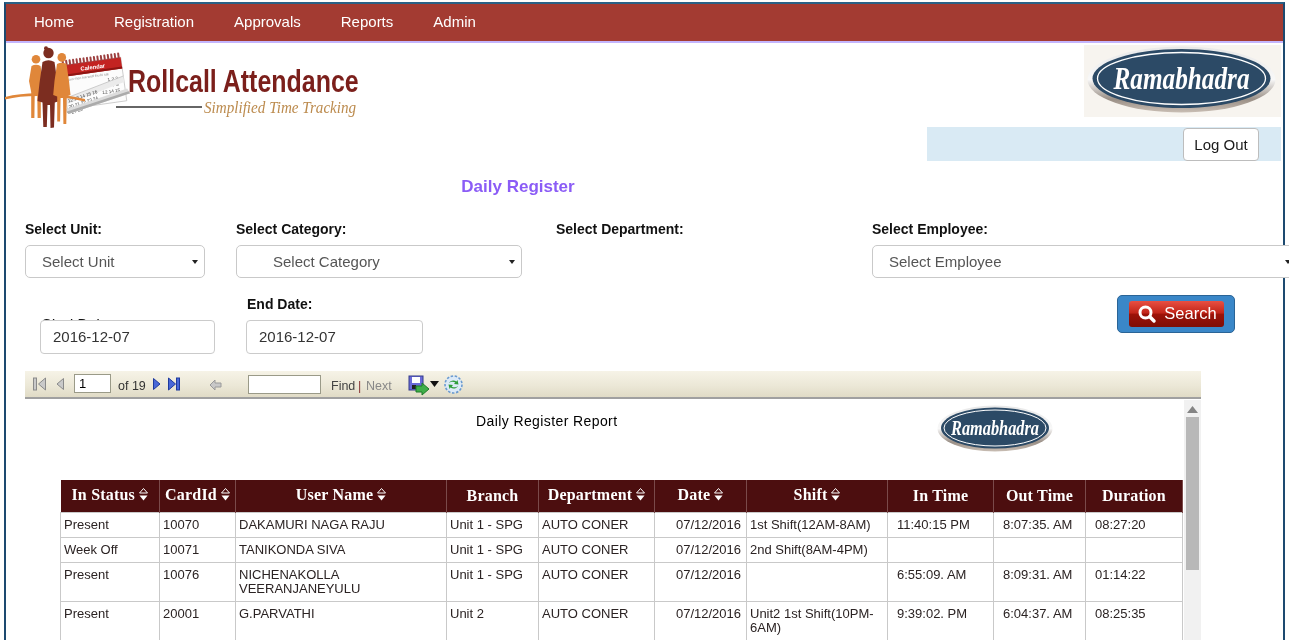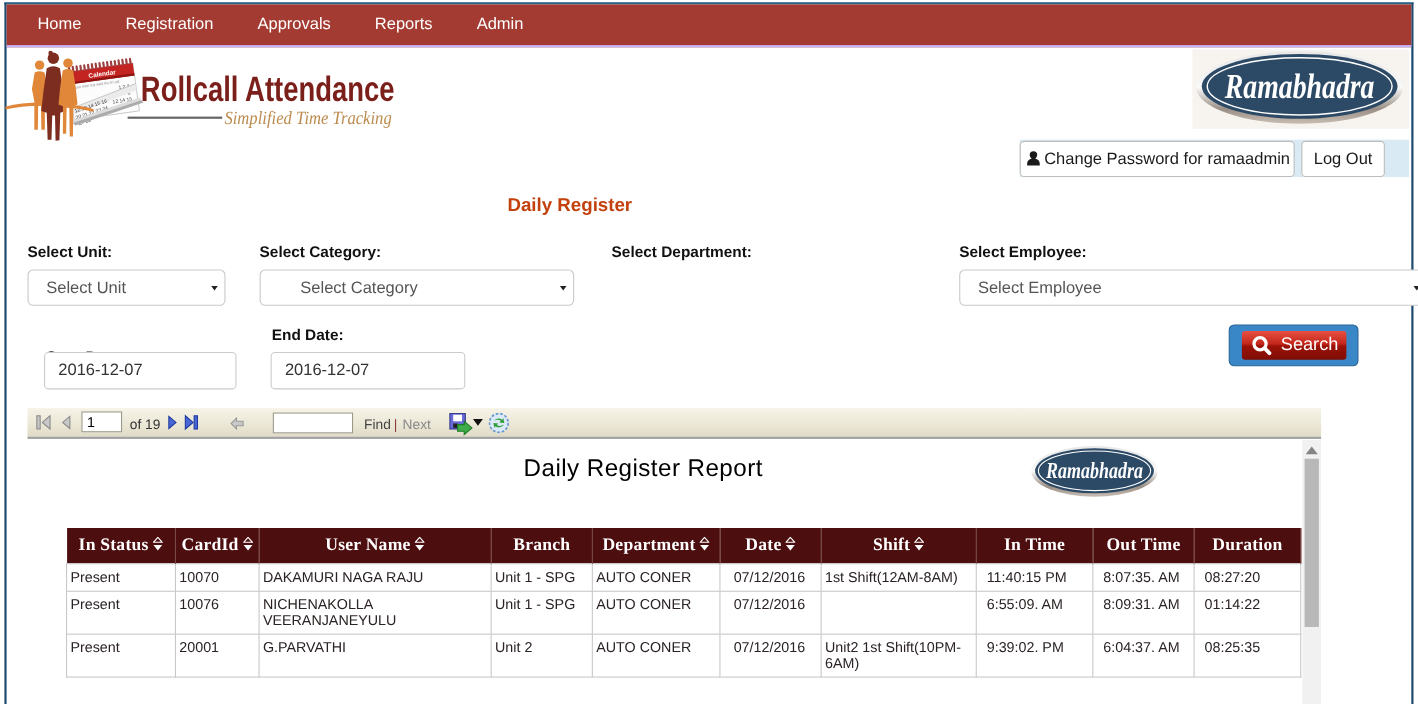--- a/index.html
+++ b/index.html
@@ -15,44 +15,44 @@
 
 #logotext { left:128px; top:65px; color:#7b1f1b; font-size:32px; line-height:1; font-weight:bold; transform:scaleX(.78); transform-origin:left top; white-space:nowrap;}
 #tagline { left:204px; top:99px; color:#bc8b4e; font-size:17px; line-height:1.1; font-style:italic; font-family:"Liberation Serif",serif; transform:scaleX(.89); transform-origin:left top; white-space:nowrap;}
 #tagline-line { left:116px; top:106px; width:86px; height:2px; background:#666; }
 
 #bluestrip { left:927px; top:127px; width:354px; height:34px; background:#d9eaf4; }
 .wbtn { position:absolute; background:#fff; border:1px solid #bdbdbd; border-radius:4px; font-size:15px; color:#1a1a1a; display:flex; align-items:center; justify-content:center; white-space:nowrap; }
 #btn-chg { left:927px; top:128px; width:250px; height:33px; }
 #btn-logout { left:1183px; top:128px; width:76px; height:33px; }
 
-#dr-title { left:0; top:177px; width:1036px; text-align:center; color:#c2410c; font-size:17px; font-weight:bold; }
+#dr-title { left:0; top:177px; width:1036px; text-align:center; color:#8b5cf6; font-size:17px; font-weight:bold; }
 
 .flabel { position:absolute; font-size:14px; font-weight:bold; color:#111; }
 .fselect { position:absolute; height:33px; background:#fff; border:1px solid #c9c9c9; border-radius:5px; color:#555; font-size:15px; line-height:31px; padding-left:16px; }
 .fselect .caret { position:absolute; right:6px; top:14px; width:0; height:0; border-left:3.5px solid transparent; border-right:3.5px solid transparent; border-top:4.5px solid #222; }
 .finput { position:absolute; height:34px; background:#fff; border:1px solid #cbcbcb; border-radius:4px; color:#333; font-size:15px; line-height:32px; padding-left:12px; }
 
 #search { left:1117px; top:295px; width:118px; height:38px; background:#3a87c8; border:1px solid #2a6496; border-radius:5px; }
 #search-inner { position:absolute; left:11px; top:5px; width:95px; height:26px; border-radius:3px; background:linear-gradient(#e85043, #c3261a 45%, #9c1208 52%, #7e0d05); color:#fff; font-size:16.5px; text-align:center; line-height:25px; padding-left:28px;}
 
 #toolbar { left:25px; top:371px; width:1176px; height:28px; background:linear-gradient(#f6f3e7, #ece8d7 55%, #e0dbc6); border-bottom:2px solid #a0a0a0; }
 .tb-input { position:absolute; height:19px; background:#fff; border:1px solid #9a9a88; font-size:13px; padding-left:4px; color:#000; }
 .tb-text { position:absolute; font-size:12.5px; color:#333; }
 
-#rpt-title { left:476px; top:413px; font-size:22px; letter-spacing:.4px; color:#000; }
+#rpt-title { left:476px; top:413px; font-size:14px; letter-spacing:.4px; color:#000; }
 
 #sb-track { left:1184px; top:400px; width:17px; height:240px; background:#f1f1f1; }
 #sb-thumb { left:1186px; top:417px; width:13px; height:153px; background:#b8b8b8; }
 
 #rpt-table { left:60px; top:480px; border-collapse:collapse; table-layout:fixed; font-size:13px; line-height:14px; color:#2b2323; }
 #rpt-table th { background:#4c0e0f; color:#fff; font-family:"Liberation Serif",serif; font-size:16px; letter-spacing:.2px; font-weight:bold; height:32px; border-right:1px solid #7a4a4a; text-align:center; white-space:nowrap; }
 #rpt-table td { border:1px solid #c9c9c9; padding:5px 5px 5px 3px; vertical-align:top; }
 #rpt-table td.t { padding-left:9px; }
-#rpt-table td.r { text-align:center; }
+#rpt-table td.r { text-align:right; }
 .sorticon { display:inline-block; vertical-align:-1px; margin-left:4px; }
 </style>
 </head>
 <body>
 <div id="page">
   <div class="abs" id="frame"></div>
   <div class="abs" id="nav">
     <ul>
         <li>Home</li>
         <li>Registration</li>
@@ -136,23 +136,20 @@
           <stop offset="1" stop-color="#c9beb4"></stop>
       </linearGradient>
     </defs>
     <ellipse cx="94.5" cy="33.5" rx="94" ry="33" fill="url(#silver)"></ellipse>
     <ellipse cx="94.5" cy="32.5" rx="89" ry="29.5" fill="#2c4a66"></ellipse>
     <ellipse cx="94.5" cy="32.5" rx="84" ry="26" fill="none" stroke="#fff" stroke-width="1.3"></ellipse>
     <text x="94.5" y="43" font-size="32" fill="#fff" text-anchor="middle" font-family="Liberation Serif" font-style="italic" font-weight="bold" textLength="136" lengthAdjust="spacingAndGlyphs">Ramabhadra</text>
   </svg>
 
   <div class="abs" id="bluestrip"></div>
-  <div class="wbtn" id="btn-chg"><svg width="17" height="17" viewBox="0 0 16 16" style="margin-right:1px">
-        <path d="M8 1.5a3.2 3.2 0 0 1 3.2 3.2c0 1.3-.8 2.5-1.8 3 2.3.6 4 2.2 4 4.3v1.5H2.6V12c0-2.1 1.7-3.7 4-4.3-1-.5-1.8-1.7-1.8-3A3.2 3.2 0 0 1 8 1.5z" fill="#1a1a1a"></path>
-      </svg>Change Password for ramaadmin</div>
   <div class="wbtn" id="btn-logout">Log Out</div>
 
   <div class="abs" id="dr-title">Daily Register</div>
 
   <div class="flabel" style="left:25px; top:221px;">Select Unit:</div>
   <div class="flabel" style="left:236px; top:221px;">Select Category:</div>
   <div class="flabel" style="left:556px; top:221px;">Select Department:</div>
   <div class="flabel" style="left:872px; top:221px;">Select Employee:</div>
   <div class="fselect" style="left:25px; top:245px; width:180px;">Select Unit<span class="caret"></span></div>
   <div class="fselect" style="left:236px; top:245px; width:286px;padding-left:36px;">Select Category<span class="caret"></span></div>
@@ -274,20 +271,32 @@
           <td>DAKAMURI NAGA RAJU</td>
           <td>Unit 1 - SPG</td>
           <td>AUTO CONER</td>
           <td class="r">07/12/2016</td>
           <td>1st Shift(12AM-8AM)</td>
           <td class="t">11:40:15 PM</td>
           <td class="t">8:07:35. AM</td>
           <td class="t">08:27:20</td>
     </tr>
     <tr>
+      <td>Week Off</td>
+          <td>10071</td>
+          <td>TANIKONDA SIVA</td>
+          <td>Unit 1 - SPG</td>
+          <td>AUTO CONER</td>
+          <td class="r">07/12/2016</td>
+          <td>2nd Shift(8AM-4PM)</td>
+          <td></td>
+          <td></td>
+          <td></td>
+    </tr>
+    <tr>
       <td>Present</td>
           <td>10076</td>
           <td>NICHENAKOLLA VEERANJANEYULU</td>
           <td>Unit 1 - SPG</td>
           <td>AUTO CONER</td>
           <td class="r">07/12/2016</td>
           <td></td>
           <td class="t">6:55:09. AM</td>
           <td class="t">8:09:31. AM</td>
           <td class="t">01:14:22</td>

